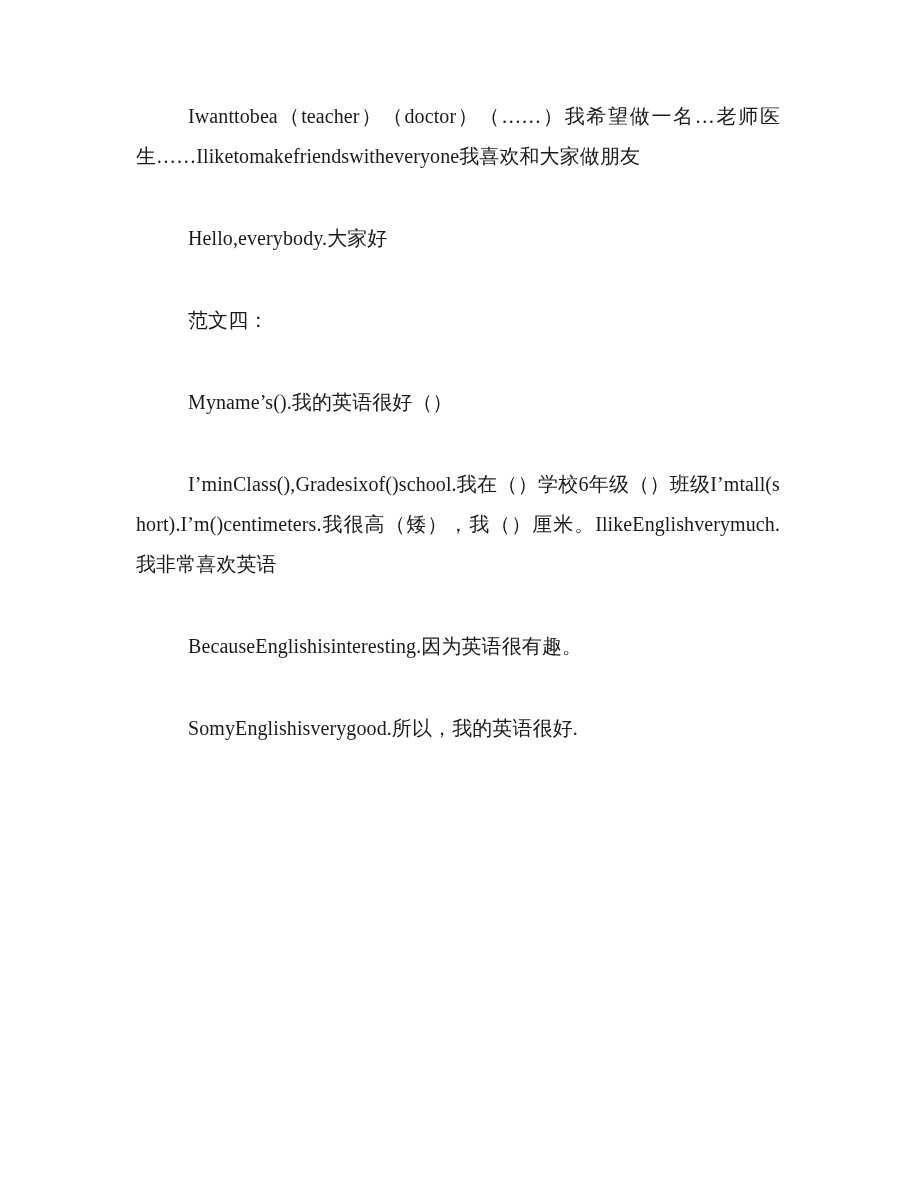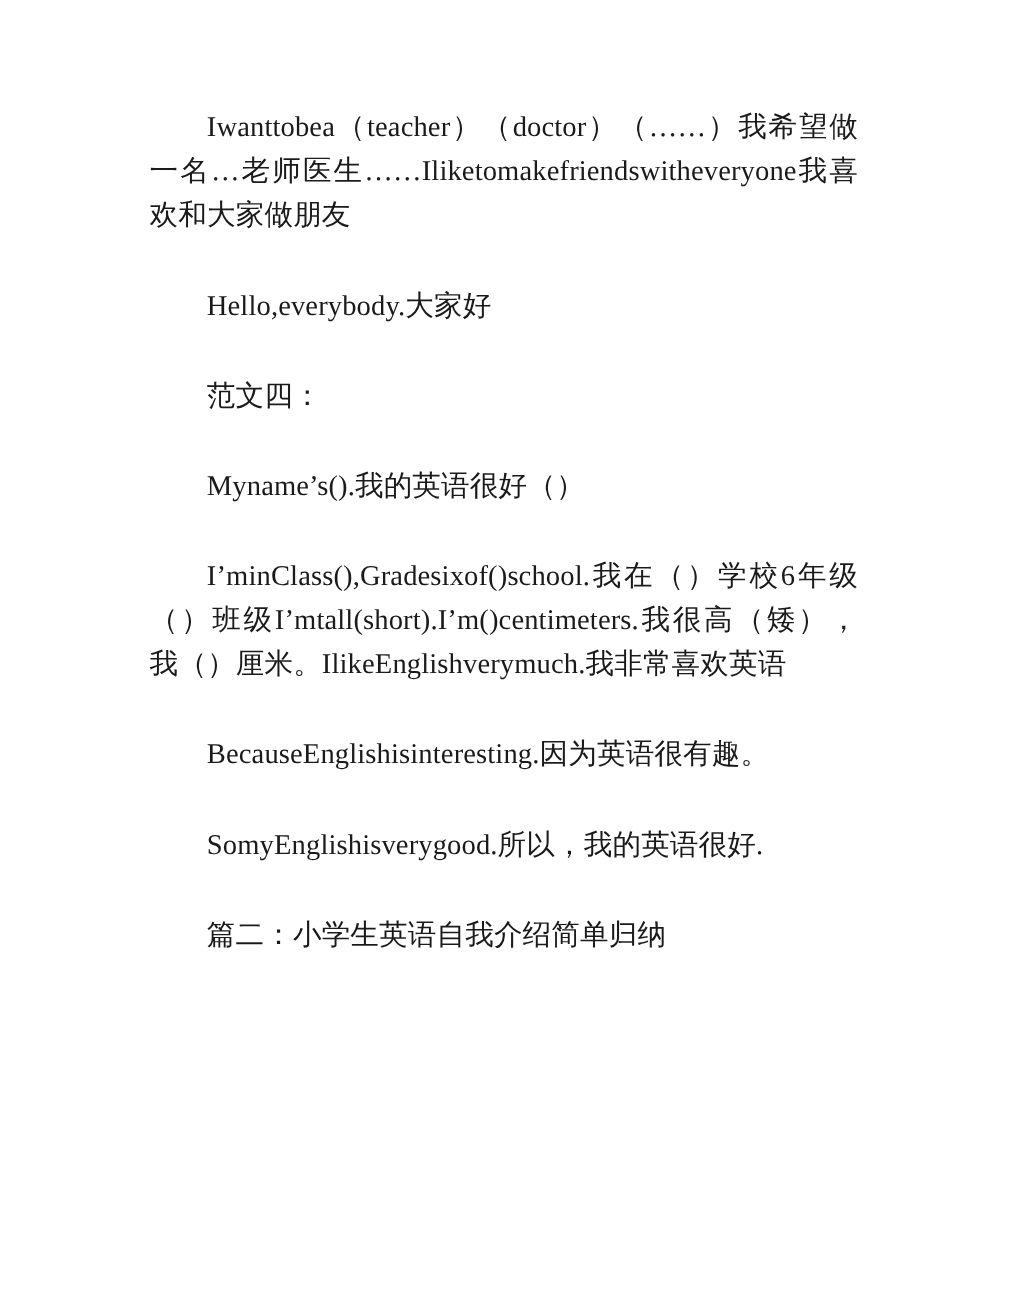--- a/index.html
+++ b/index.html
@@ -23,21 +23,21 @@
     box-sizing: border-box;
   }
   .doc-body {
     position: absolute;
     left: 136px;
     top: 96px;
     width: 644px;
   }
   .para {
     margin: 0 0 42px 0;
-    font-size: 26px;
+    font-size: 20px;
     line-height: 40px;
     text-indent: 52px;
     text-align: justify;
     text-justify: inter-ideograph;
     letter-spacing: 0.1px;
     word-break: break-all;
     overflow-wrap: break-word;
     color: #1a1a1a;
   }
   .para:last-child {
@@ -60,16 +60,15 @@
     <p class="para">Myname’s().我的英语很好（）</p>
 
     <p class="para">I’minClass(),Gradesixof()school.我在（）学校6年级（）班级I’mtall(short).I’m()centimeters.我很高（矮），我（）厘米。IlikeEnglishverymuch.我非常喜欢英语</p>
 
     <p class="para">BecauseEnglishisinteresting.因为英语很有趣。</p>
 
     <p class="para">SomyEnglishisverygood.所以，我的英语很好.</p>
 
 
 
-    <p class="para">篇二：小学生英语自我介绍简单归纳</p>
 
   </div>
 </div>
 
 </body></html>

